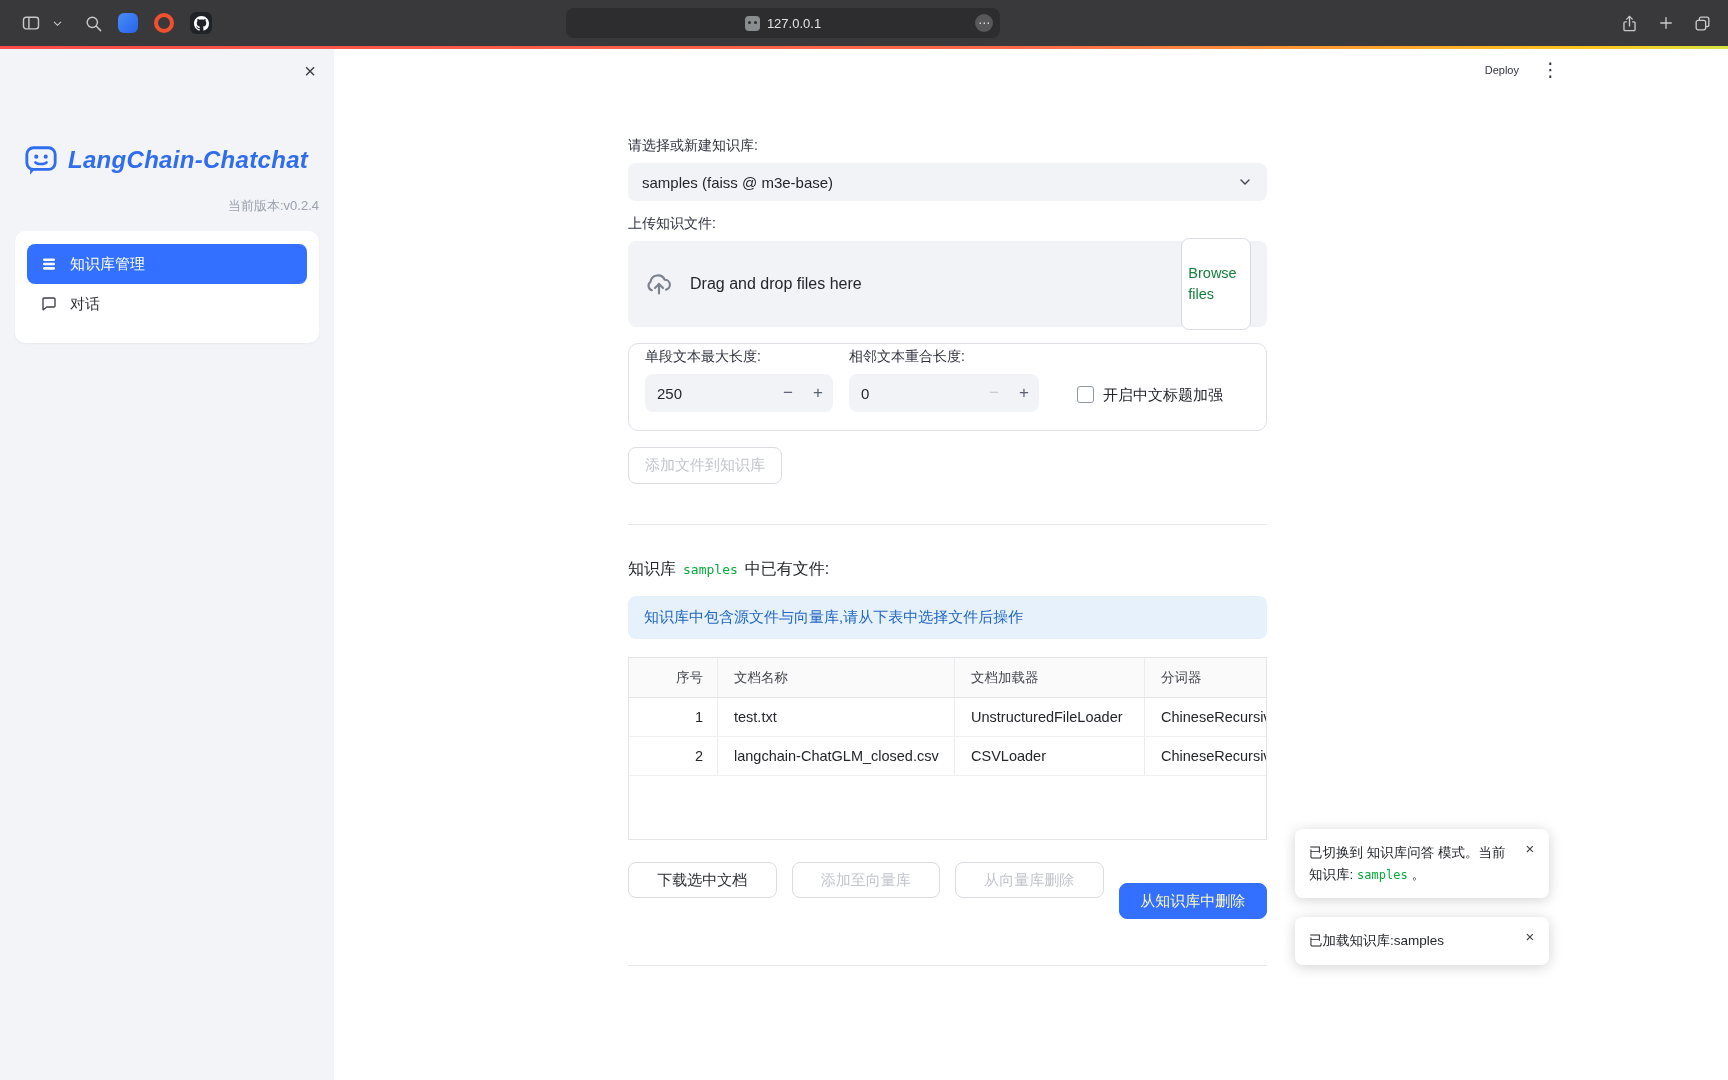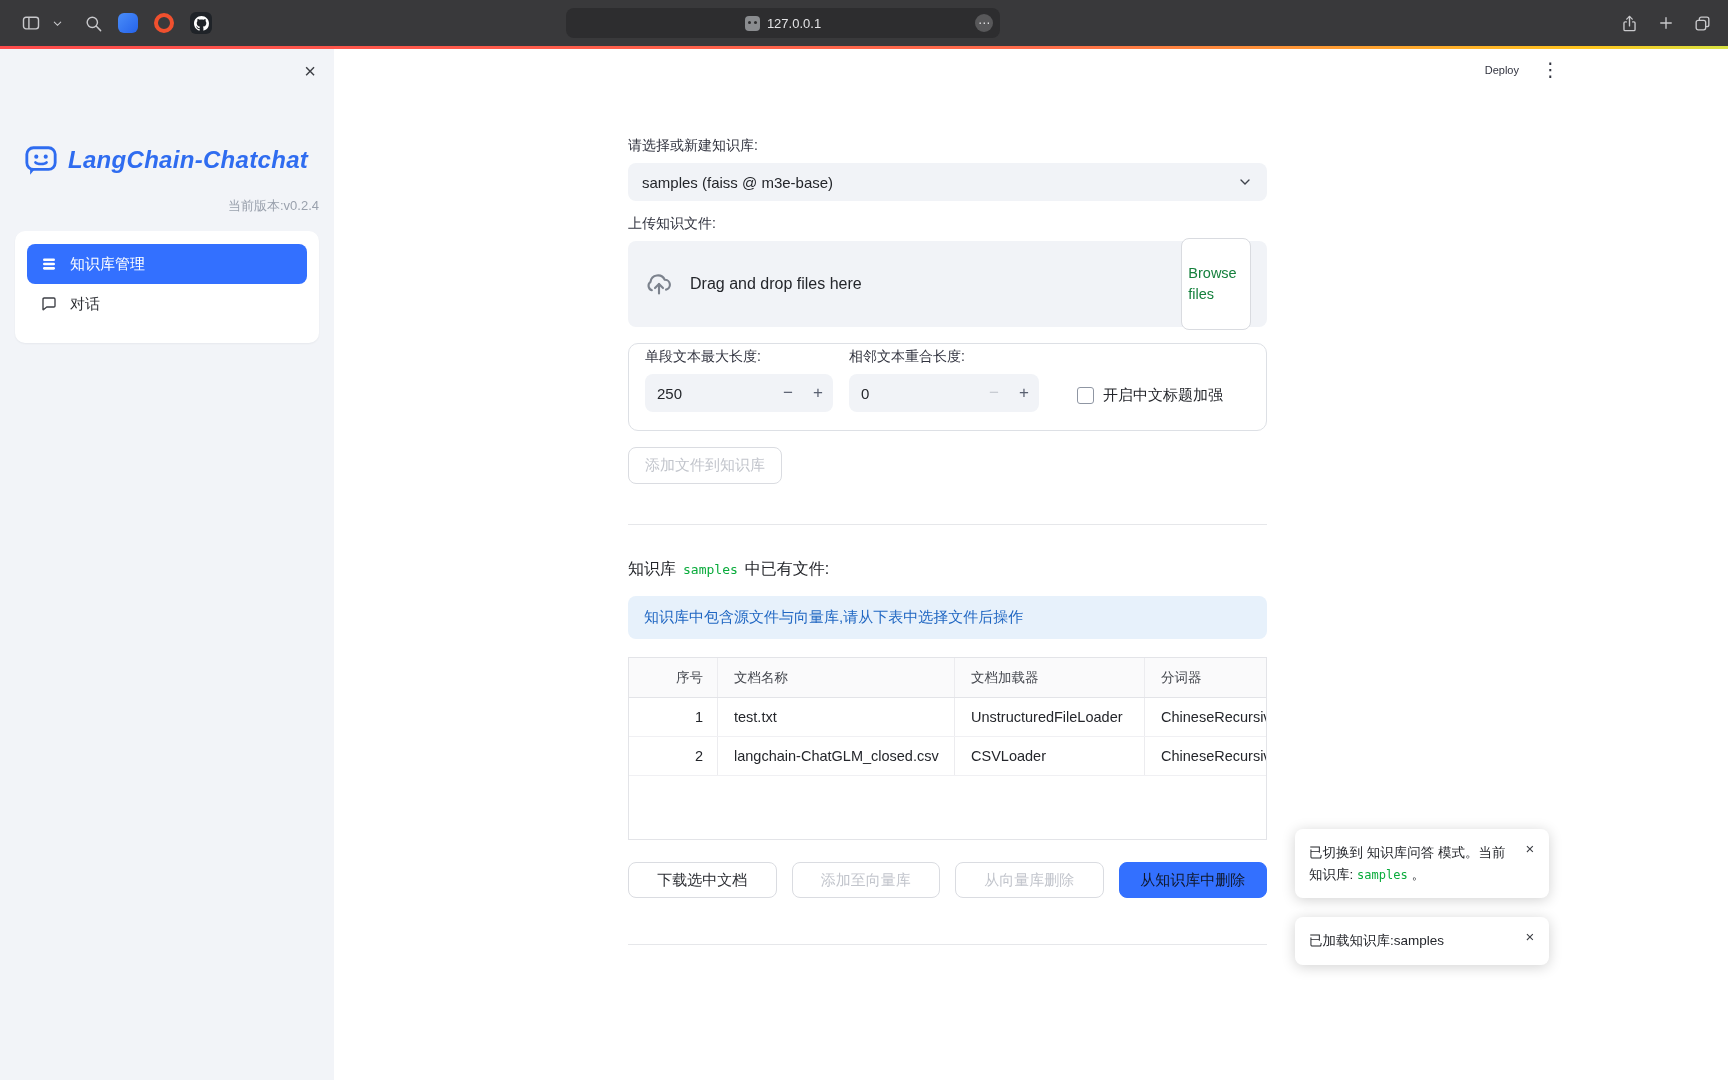--- a/index.html
+++ b/index.html
@@ -66,21 +66,21 @@
   .exp-header { display:flex; align-items:center; padding:12px 16px 10px; font-size:15px; color:#24262b; }
   .exp-header .chev { margin-left:auto; display:flex; }
   .exp-body { padding:4px 16px 18px; }
   .exp-row { display:flex; align-items:flex-start; }
   .num-field { width:188px; margin-right:16px; }
   .num-field:nth-child(2) { width:190px; }
   .numinput { height:38px; background:#f1f3f7; border-radius:8px; display:flex; align-items:center; }
   .numinput .val { flex:1; padding-left:12px; font-size:15px; color:#24262b; }
   .step { width:30px; text-align:center; font-size:17px; color:#596070; }
   .step.disabled { color:#c6cad2; }
-  .checkbox-row { display:flex; align-items:center; gap:9px; margin-left:22px; margin-top:38px; }
+  .checkbox-row { display:flex; align-items:flex-start; gap:9px; margin-left:22px; margin-top:38px; }
   .cb-box { width:17px; height:17px; border:1.5px solid #8f96a3; border-radius:3px; background:#fff; flex:none; }
   .cb-label { font-size:15px; color:#24262b; }
 
   .add-btn { margin-top:16px; display:inline-block; padding:8px 16px; font-size:15px; color:#c2c5cc;
              background:#fff; border:1px solid #dadce1; border-radius:8px; }
   .divider { margin-top:40px; border-top:1px solid #e6e7ea; }
   .divider.bottom { margin-top:46px; }
 
   .kb-heading { margin-top:34px; font-size:16px; color:#24262b; display:flex; align-items:baseline; gap:7px; }
   .code-chip { font-family:"DejaVu Sans Mono","Liberation Mono",monospace; font-size:13px; color:var(--code-green,#09ab3b); }
@@ -96,21 +96,21 @@
             border-left:1px solid #ececef; white-space:nowrap; overflow:hidden; }
   .t-cell:first-child { border-left:none; justify-content:flex-end; padding-right:14px; }
   .t-head .t-cell { font-size:13.5px; color:#45484f; font-weight:500; }
   .t-empty { height:63px; background:#fff; }
 
   
   .actions { display:flex; gap:15px; margin-top:22px; }
   .act-btn { flex:1; height:36px; display:flex; align-items:center; justify-content:center; background:#fff;
              border:1px solid #dadce1; border-radius:8px; font-size:15px; color:#2c2e33; }
   .act-btn.disabled { color:#c2c5cc; }
-  .act-btn.primary { background:var(--primary,#3370ff); border-color:var(--primary,#3370ff); color:#0f172a; }
+  .act-btn.primary { background:var(--primary,#3370ff); border-color:var(--primary,#3370ff); color:#fef9c3;margin-top:21px; }
 
   
   .toast { position:fixed; right:179px; width:254px; background:#fff; border-radius:8px; z-index:60;
            box-shadow:0 2px 14px rgba(0,0,0,.18); padding:13px 32px 13px 14px; font-size:13.5px;
            color:#24262b; line-height:1.6; }
   .toast .t-close { position:absolute; top:11px; right:10px; width:18px; height:18px; display:flex;
                     align-items:center; justify-content:center; font-size:15px; color:#3d3f45; }
   .toast-1 { top:829px; }
   .toast-2 { top:917px; }
   .toast .code-chip { font-size:12px; }

